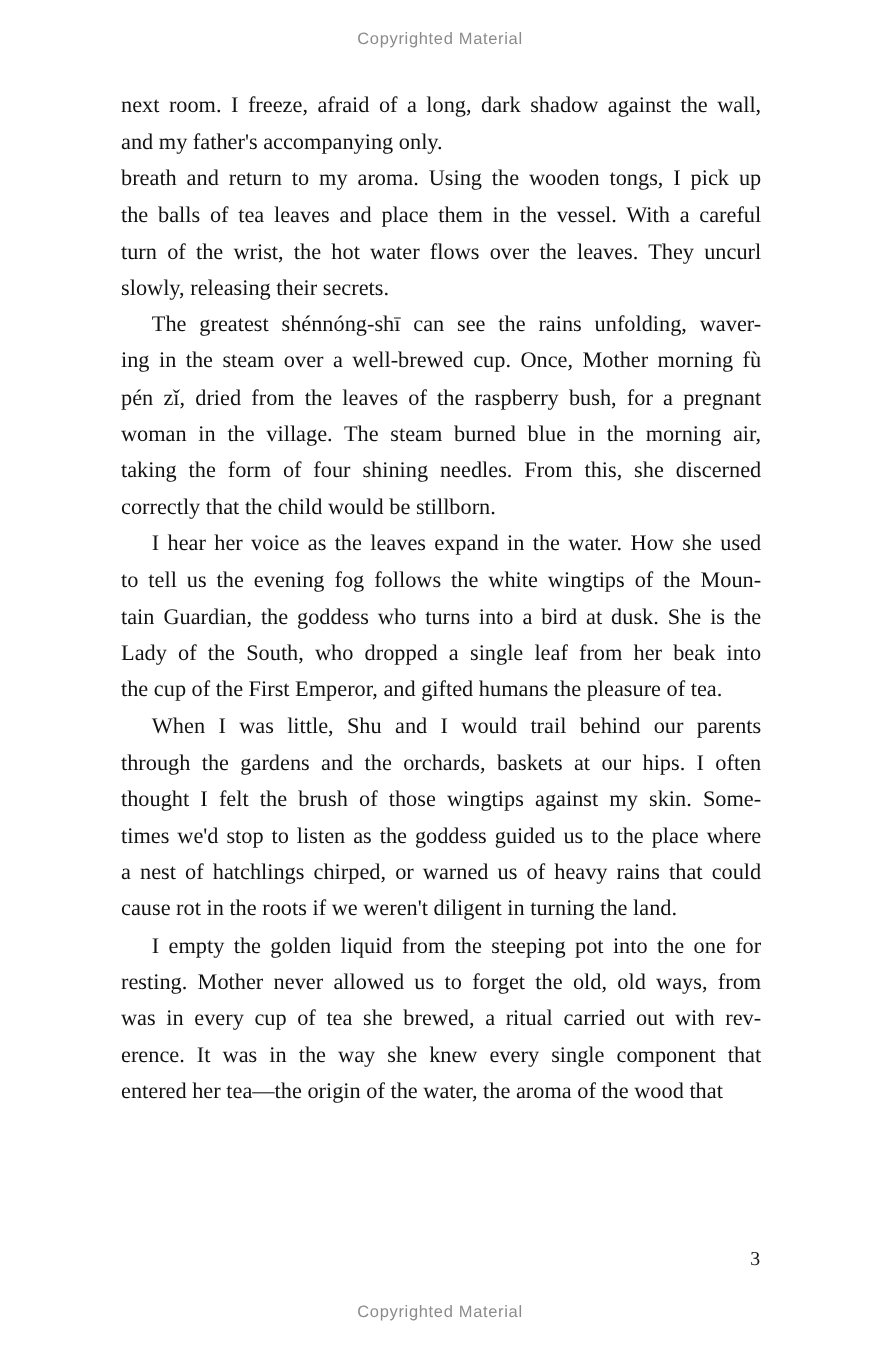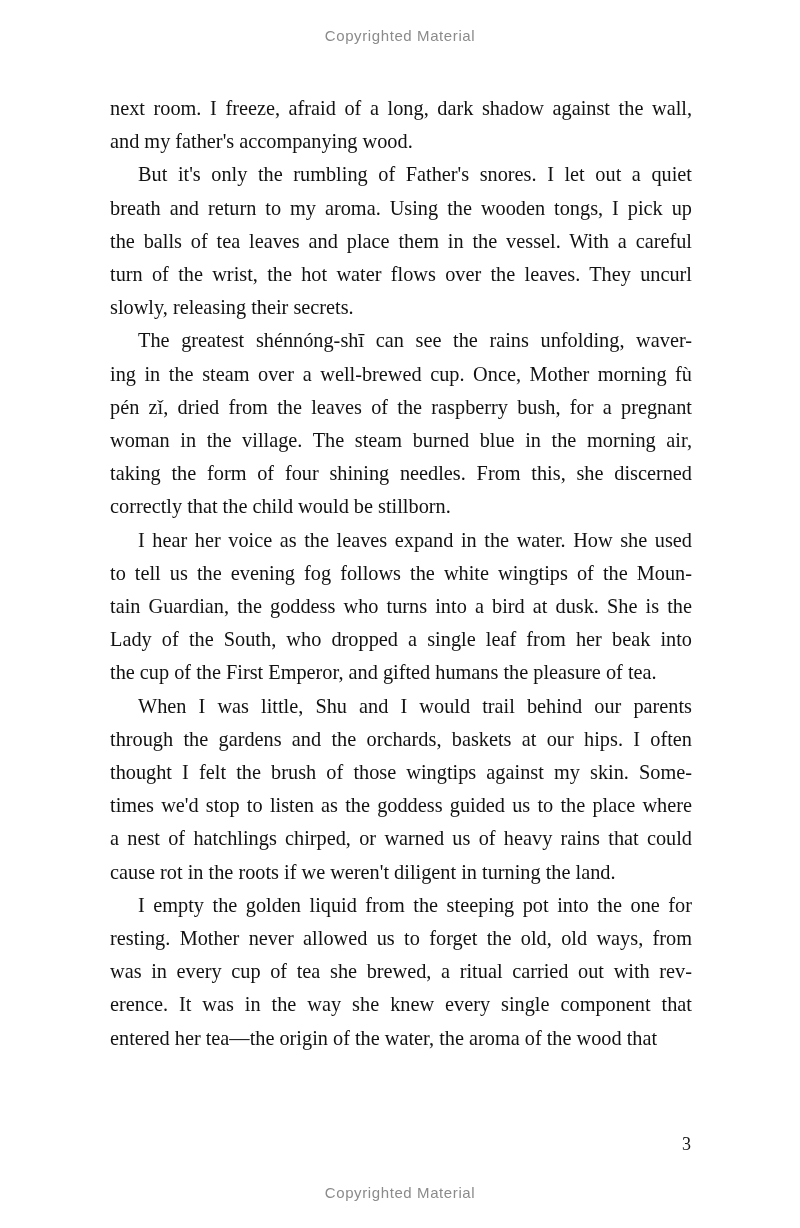--- a/index.html
+++ b/index.html
@@ -30,21 +30,21 @@
     color: #8b8b8b;
     font-weight: 400;
     white-space: nowrap;
   }
   .watermark-top { top: 27px; }
   .watermark-bottom { top: 1184px; }
 
   .textblock {
     position: absolute;
     left: 110px;
-    top: 92px;
+    top: 80px;
     width: 582px;
   }
   .para {
     margin: 0;
     font-size: 20.3px;
     line-height: 33.2px;
     color: #121212;
     text-align: justify;
     text-justify: inter-word;
     hyphens: none;
@@ -76,24 +76,23 @@
 </head>
 <body>
 
 <div class="page">
 
   <div class="watermark watermark-top">Copyrighted Material</div>
 
   <div class="textblock">
     <p class="para">
         <span class="ln">next room. I freeze, afraid of a long, dark shadow against the wall,</span>
-        <span class="ln last">and my father's accompanying wood.</span>
+        <span class="ln last">and my father's accompanying only.</span>
       </p>
     <p class="para">
-        <span class="ln indent">But it's only the rumbling of Father's snores. I let out a quiet</span>
         <span class="ln">breath and return to my aroma. Using the wooden tongs, I pick up</span>
         <span class="ln">the balls of tea leaves and place them in the vessel. With a careful</span>
         <span class="ln">turn of the wrist, the hot water flows over the leaves. They uncurl</span>
         <span class="ln last">slowly, releasing their secrets.</span>
       </p>
     <p class="para">
         <span class="ln indent">The greatest shénnóng-shī can see the rains unfolding, waver-</span>
         <span class="ln">ing in the steam over a well-brewed cup. Once, Mother morning fù</span>
         <span class="ln">pén zǐ, dried from the leaves of the raspberry bush, for a pregnant</span>
         <span class="ln">woman in the village. The steam burned blue in the morning air,</span>

